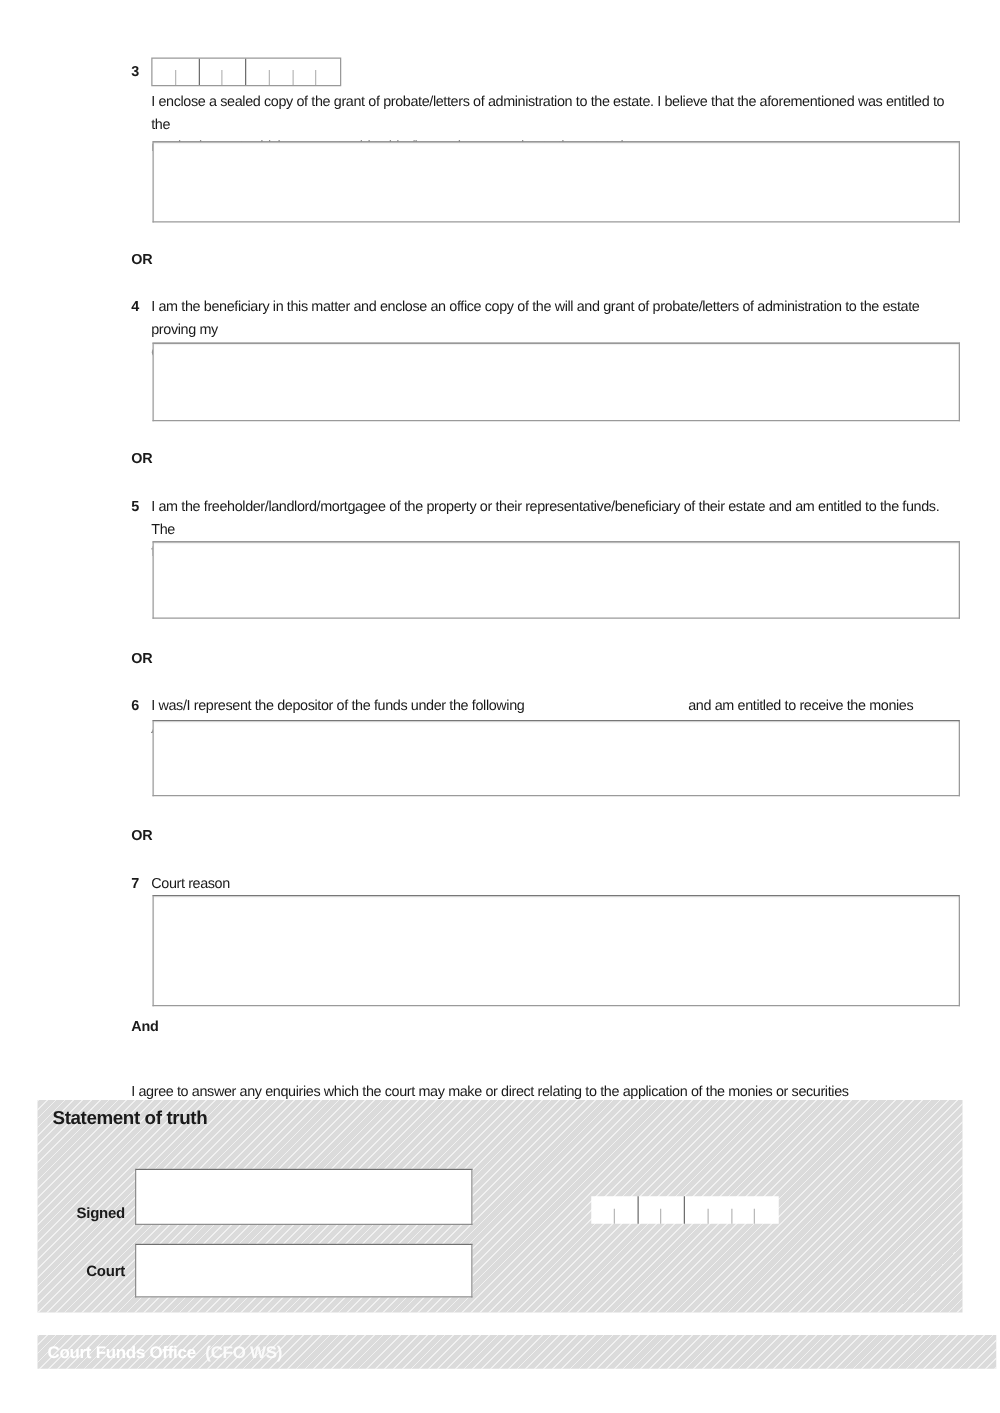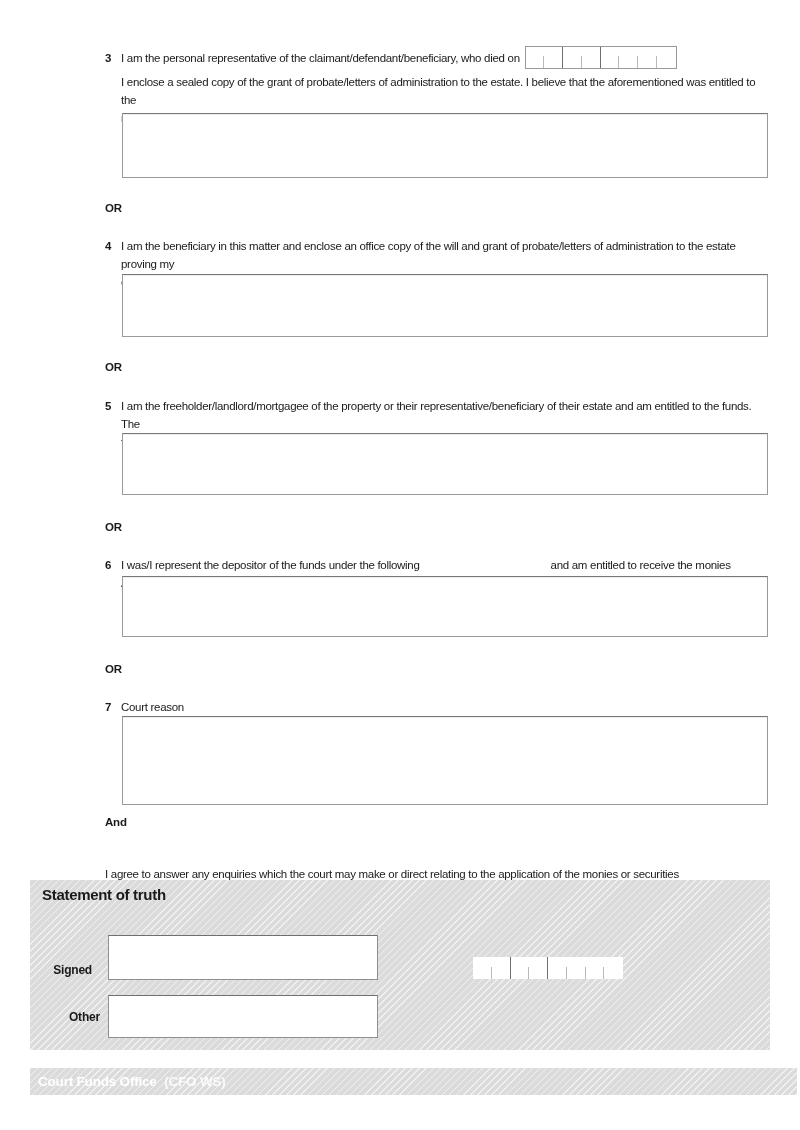--- a/index.html
+++ b/index.html
@@ -34,21 +34,20 @@
     outline:none; resize:none; font-family:"Liberation Sans", sans-serif; font-size:12px; padding:3px 5px; }
   .footer-bar { line-height:27px; font-size:13.5px; color:#ffffff; padding-left:8px;
     letter-spacing:-0.2px; white-space:nowrap; }
   .footer-code { font-weight:bold; color:rgba(255,255,255,0.85); margin-left:4px; }
 </style>
 </head>
 <body>
 
 <div class="abs item-row" style="left:105px; top:46px; width:663px; height:23px; align-items:center;">
   <span class="item-num">3</span>
-  <span class="bodytext" style="margin-right:5px;">I am the personal representative of the claimant/defendant/beneficiary, who died on</span>
   <span class="datebox db-bordered" style="width:152px; height:23px; flex:0 0 152px;">
     <span class="cell"></span>
     <span class="cell tick"></span>
     <span class="cell group"></span>
     <span class="cell tick"></span>
     <span class="cell group"></span>
     <span class="cell tick"></span>
     <span class="cell tick"></span>
     <span class="cell tick"></span>
   </span>
@@ -92,35 +91,35 @@
   <span class="bodytext">Court reason</span>
 </div>
 <textarea class="reason-box" style="top: 716px; height: 89px;"></textarea>
 
 <div class="abs and-label" style="left:105px; top:816px;">And</div>
 <div class="abs bodytext" style="left:105px; top:834px; width:665px;margin-top:31px;">I agree to answer any enquiries which the court may make or direct relating to the application of the monies or securities</div>
 
 <div class="abs hatch" style="left:30px; top:880px; width:740px; height:170px;">
   <div class="abs bold" style="left:12px; top:6px; font-size:15px; letter-spacing:-0.3px;">Statement of truth</div>
 
-  <div class="stmt-label" style="left:10px; top:83px; width:52px;">Signed</div>
+  <div class="stmt-label" style="left:0; top:83px; width:70px;">Signed</div>
   <textarea class="stmt-input" style="left: 78px; top: 55px; width: 270px; height: 45px;"></textarea>
 
   <div class="stmt-label" style="left:390px; top:84px; width:80px;">Date</div>
   <span class="datebox abs" style="left:443px; top:77px; width:150px; height:22px;">
     <span class="cell"></span>
     <span class="cell tick"></span>
     <span class="cell group"></span>
     <span class="cell tick"></span>
     <span class="cell group"></span>
     <span class="cell tick"></span>
     <span class="cell tick"></span>
     <span class="cell tick"></span>
   </span>
 
-  <div class="stmt-label" style="left:0; top:130px; width:70px;">Other</div>
+  <div class="stmt-label" style="left:0; top:130px; width:70px;">Court</div>
   <textarea class="stmt-input" style="left: 78px; top: 115px; width: 270px; height: 43px;"></textarea>
 </div>
 
 <div class="abs hatch footer-bar" style="left:30px; top:1068px; width:767px; height:27px;">
   <span class="bold">Court Funds Office</span>
   <span class="footer-code">(CFO WS)</span>
 </div>
 
 </body></html>

